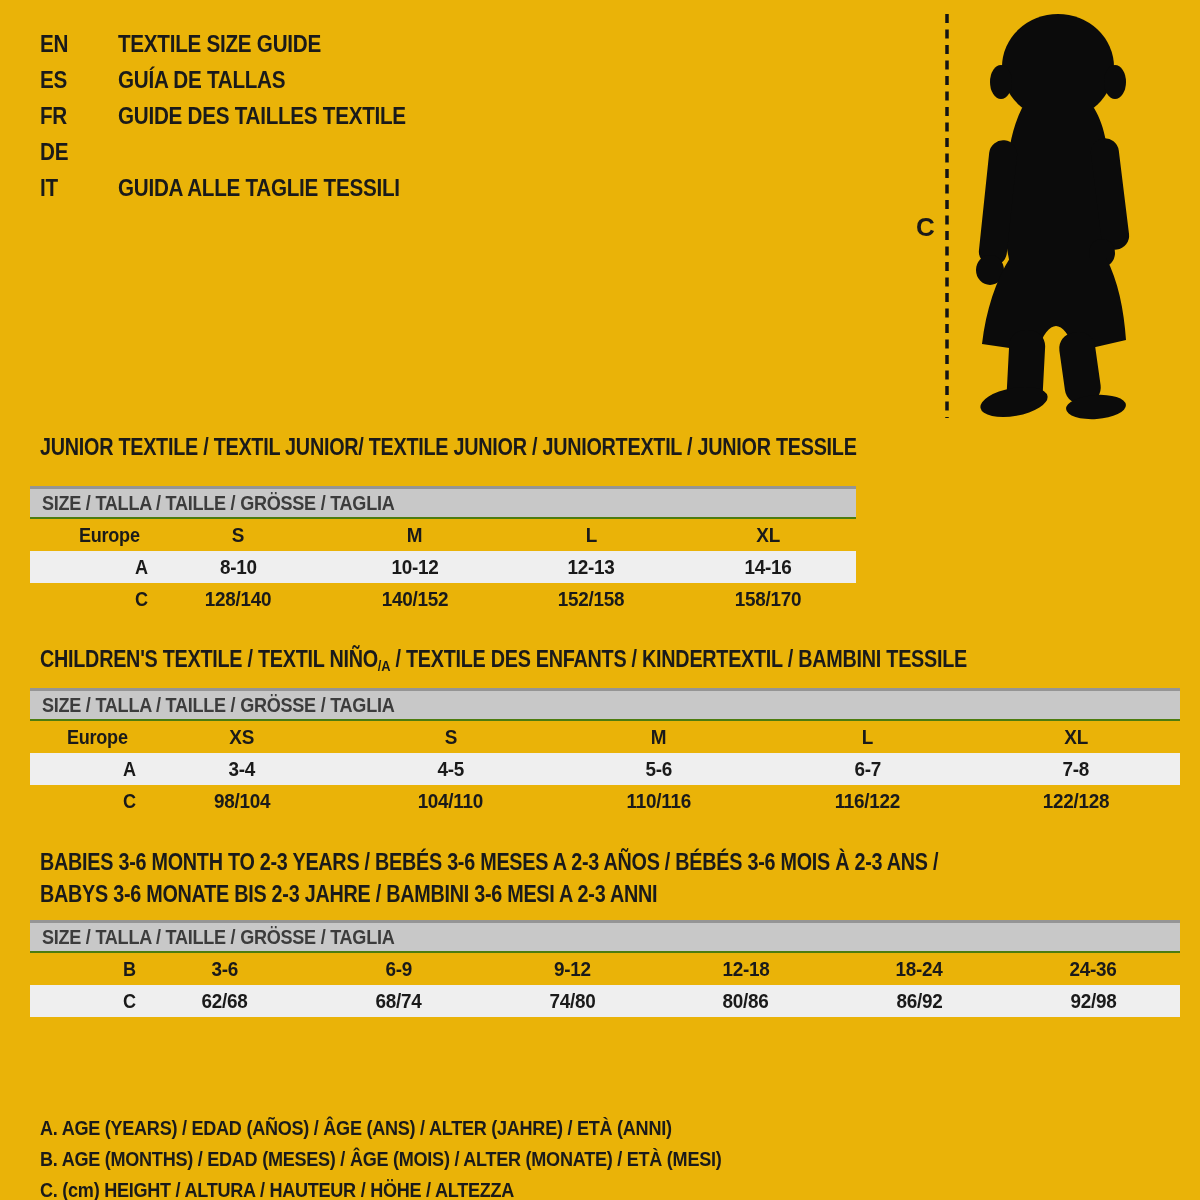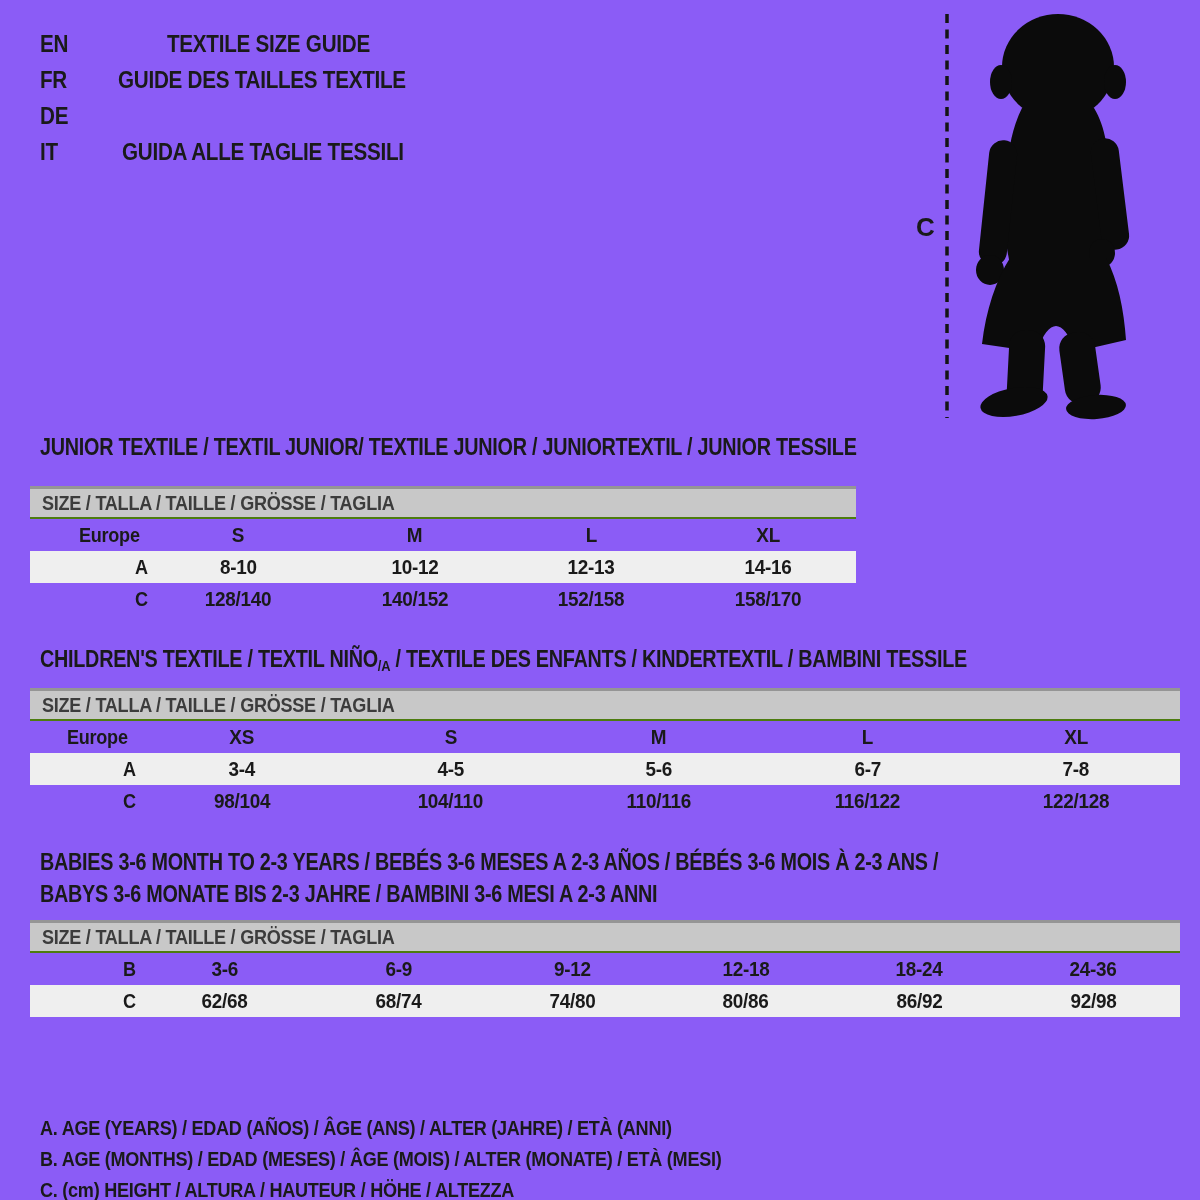--- a/index.html
+++ b/index.html
@@ -1,28 +1,28 @@
 <!DOCTYPE html>
 <html><head>
 <meta charset="utf-8">
 <style>
   html,body { margin:0; padding:0; background:#ffffff; }
   .page {
-    position:relative; width:1200px; height:1200px; background:#8b5cf6;
+    position:relative; width:1200px; height:1200px; background:#eab308;
     font-family:"Liberation Sans", sans-serif; font-weight:bold; color:#1a1a1a;
     overflow:hidden;
   }
   .cond { display:inline-block; transform:scaleX(0.86); transform-origin:0 50%; white-space:nowrap; letter-spacing:-0.3px; }
   .cond-c { display:inline-block; transform:scaleX(0.9); transform-origin:50% 50%; white-space:nowrap; letter-spacing:-0.3px; }
 
   
   .lang-list { position:absolute; left:40px; top:26px; }
   .lang-row { display:flex; height:36px; align-items:center; font-size:24px; }
   .lang-code { width:78px; flex:0 0 78px; }
-  .lang-label { flex:1;text-align:center; }
+  .lang-label { flex:1; }
 
   
   .figure { position:absolute; left:914px; top:10px; width:250px; height:420px; }
   .figure-label { position:absolute; left:2px; top:202px; font-size:26px; }
   .figure svg { position:absolute; left:24px; top:0; }
 
   
   .sec-title { position:absolute; left:40px; font-size:23px; line-height:26px; }
   .title-sub { font-size:15px; vertical-align:-4px; }
 
@@ -51,20 +51,24 @@
 </style>
 </head>
 <body>
 
 <div class="page">
 
   <div class="lang-list">
     <div class="lang-row">
       <span class="lang-code"><span class="cond">EN</span></span>
       <span class="lang-label"><span class="cond">TEXTILE SIZE GUIDE</span></span>
+    </div>
+    <div class="lang-row">
+      <span class="lang-code"><span class="cond">ES</span></span>
+      <span class="lang-label"><span class="cond">GUÍA DE TALLAS</span></span>
     </div>
     <div class="lang-row">
       <span class="lang-code"><span class="cond">FR</span></span>
       <span class="lang-label"><span class="cond">GUIDE DES TAILLES TEXTILE</span></span>
     </div>
     <div class="lang-row">
       <span class="lang-code"><span class="cond">DE</span></span>
     </div>
     <div class="lang-row">
       <span class="lang-code"><span class="cond">IT</span></span>

